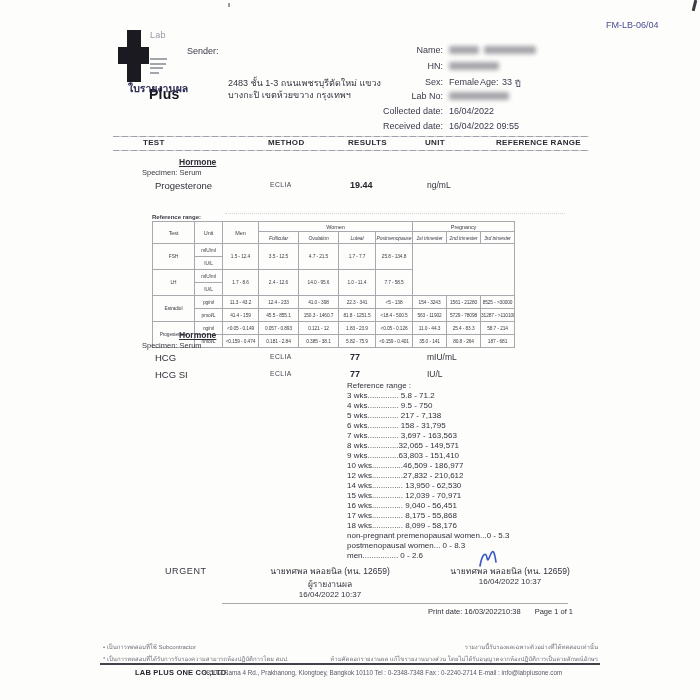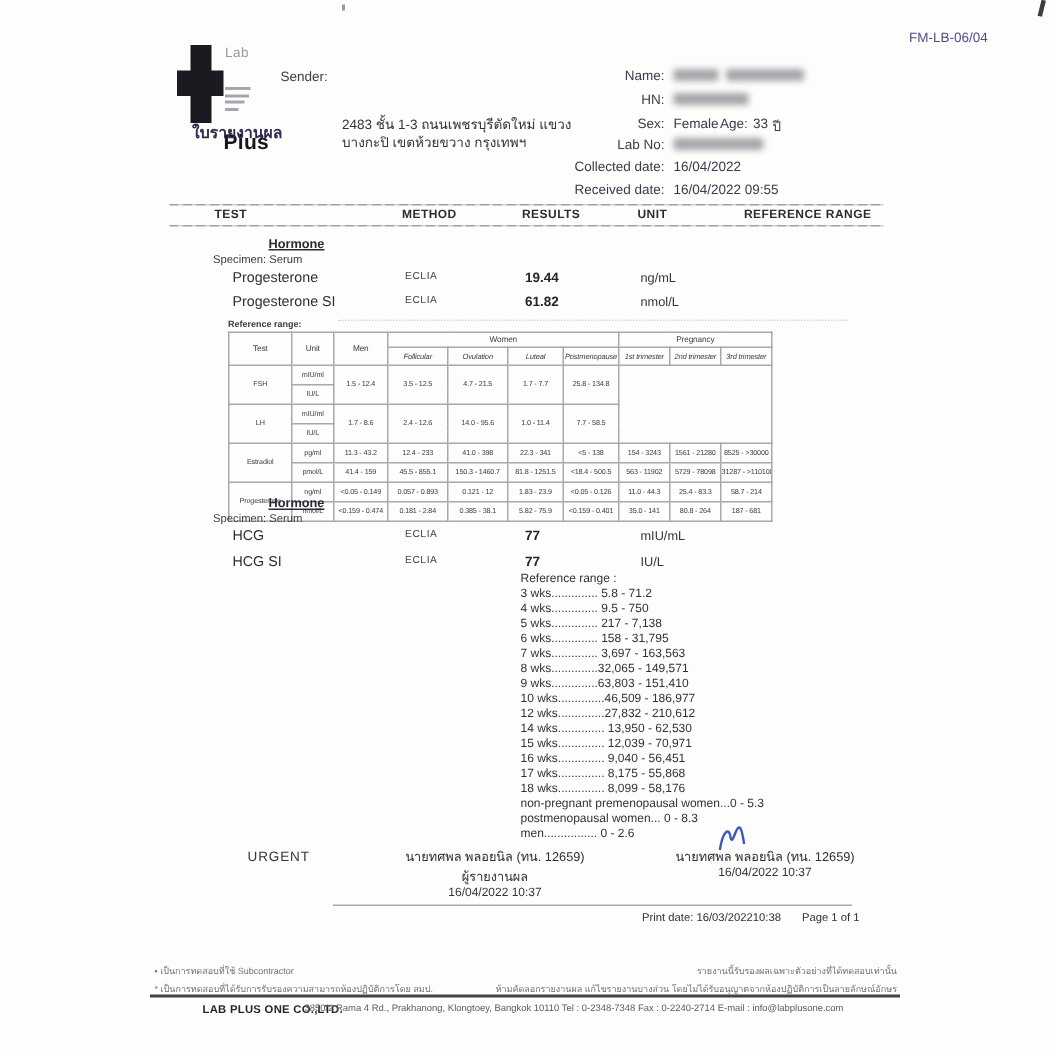--- a/index.html
+++ b/index.html
@@ -128,26 +128,20 @@
   <div class="colhead" style="left:496px">REFERENCE RANGE</div>
   <div class="hline" style="top:150px"></div>
 
   <div class="sec-title" style="top:157px">Hormone</div>
   <div class="specimen" style="top:168px">Specimen:  Serum</div>
   <div class="trow" style="top:180px">
     <span class="ct">Progesterone</span>
     <span class="cm">ECLIA</span>
     <span class="cr">19.44</span>
     <span class="cu">ng/mL</span>
-  </div>
-  <div class="trow" style="top:196px">
-    <span class="ct">Progesterone SI</span>
-    <span class="cm">ECLIA</span>
-    <span class="cr">61.82</span>
-    <span class="cu">nmol/L</span>
   </div>
 
   <div class="faint-div"></div>
 
   <div class="ref-label">Reference range:</div>
   <table class="rt">
     <colgroup>
       <col style="width:42px">
         <col style="width:28px">
         <col style="width:36px">

